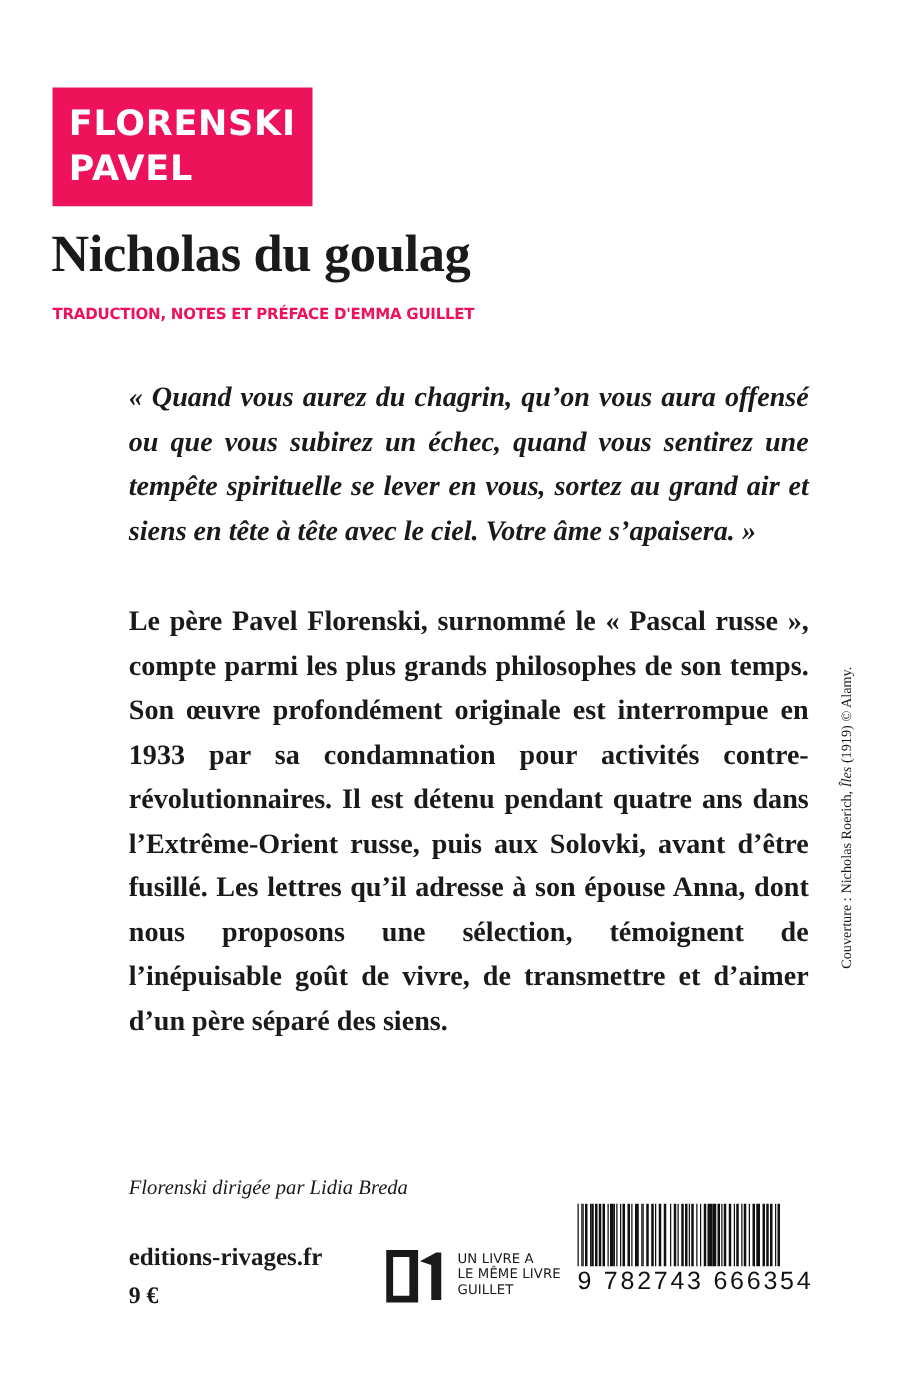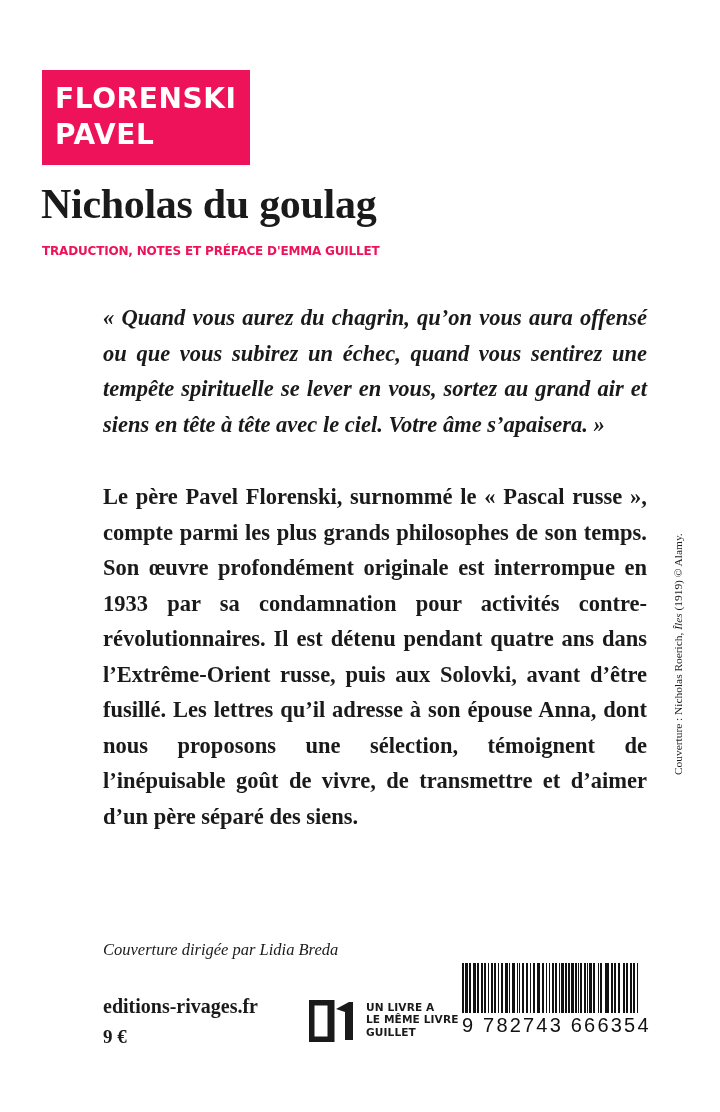--- a/index.html
+++ b/index.html
@@ -132,36 +132,36 @@
   #same-price-logo {
     position: absolute;
     left: 309px;
     top: 1000px;
     display: flex;
     align-items: flex-start;
   }
   #same-price-logo .mark { flex: none; }
   #same-price-logo .logo-text {
     font-family: "DejaVu Sans", sans-serif;
-    font-weight: bold;
+    font-weight: normal;
     font-size: 10.6px;
     line-height: 12.3px;
     letter-spacing: 0.1px;
     color: #1a1a1a;
     margin-left: 7px;
     padding-top: 1px;
     white-space: nowrap;
   }
 
   
   #barcode {
     position: absolute;
     left: 462px;
     top: 963px;
-    width: 176px;
+    width: 162px;
   }
   #barcode .bars {
     height: 50px;
     display: flex;
     align-items: stretch;
     background: #ffffff;
   }
   #barcode .bars i { display: block; background: #111111; }
   #barcode .bars i.g { background: transparent; }
   #barcode .digits {
@@ -196,21 +196,21 @@
 </div>
 
 <div id="book-title">Nicholas du goulag</div>
 <div id="book-subtitle">TRADUCTION, NOTES ET PRÉFACE D'EMMA GUILLET</div>
 
 <div id="text-column">
   <p id="pull-quote">« Quand vous aurez du chagrin, qu’on vous aura offensé ou que vous subirez un échec, quand vous sentirez une tempête spirituelle se lever en vous, sortez au grand air et siens en tête à tête avec le ciel. Votre âme s’apaisera. »</p>
   <p id="blurb">Le père Pavel Florenski, surnommé le « Pascal russe », compte parmi les plus grands philosophes de son temps. Son œuvre profondément originale est interrompue en 1933 par sa condamnation pour activités contre-révolutionnaires. Il est détenu pendant quatre ans dans l’Extrême-Orient russe, puis aux Solovki, avant d’être fusillé. Les lettres qu’il adresse à son épouse Anna, dont nous proposons une sélection, témoignent de l’inépuisable goût de vivre, de transmettre et d’aimer d’un père séparé des siens.</p>
 </div>
 
-<div id="collection-credit">Couverture dirigée par Lidia Breda</div>
+<div id="collection-credit">Florenski dirigée par Lidia Breda</div>
 <div id="publisher-site">editions-rivages.fr</div>
 <div id="price-tag">9 €</div>
 
 <div id="same-price-logo">
   <span class="mark">
     <svg width="50" height="42" viewBox="0 0 50 42" aria-hidden="true">
       <path d="M2 2 H22 V40 H2 Z" fill="none" stroke="#1a1a1a" stroke-width="7"></path>
       <path d="M27 9 L40 2 H44 V40 H36 V12 Z" fill="#1a1a1a"></path>
     </svg>
   </span>

